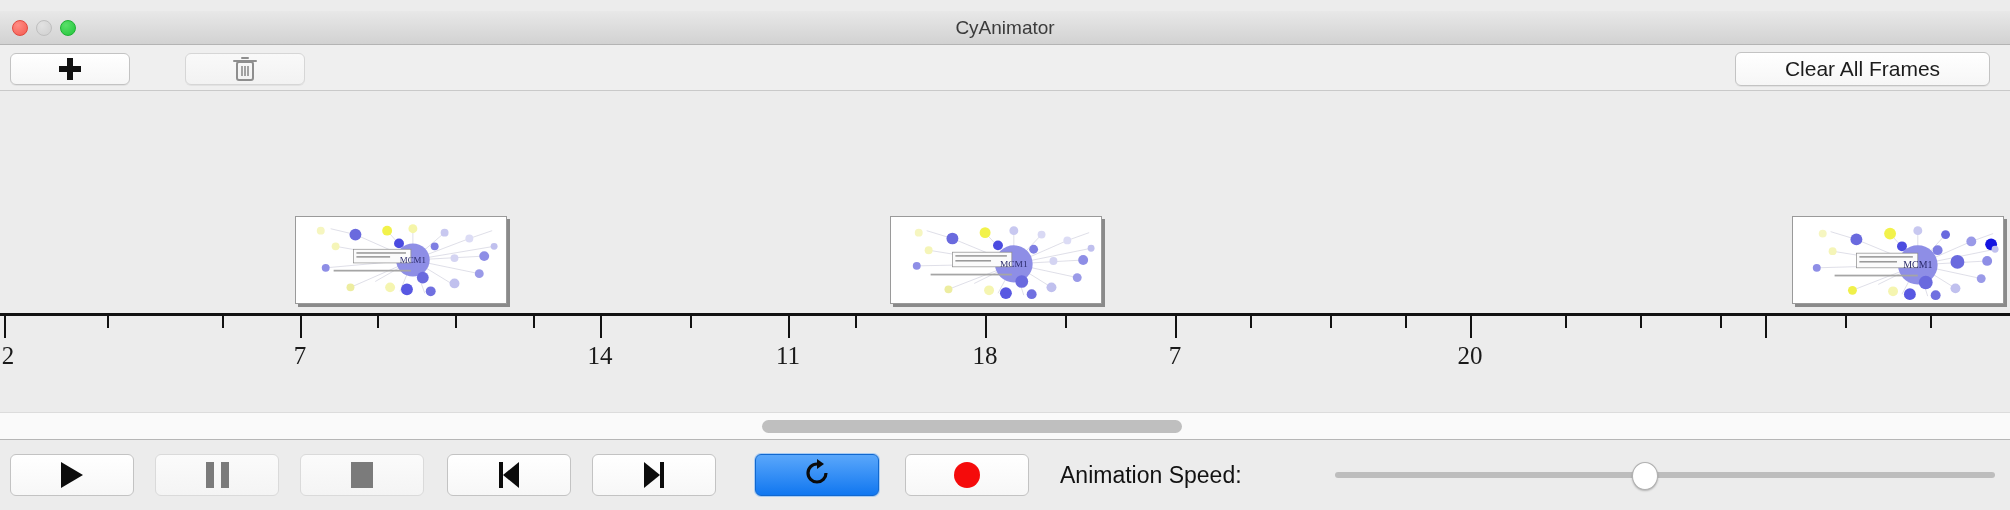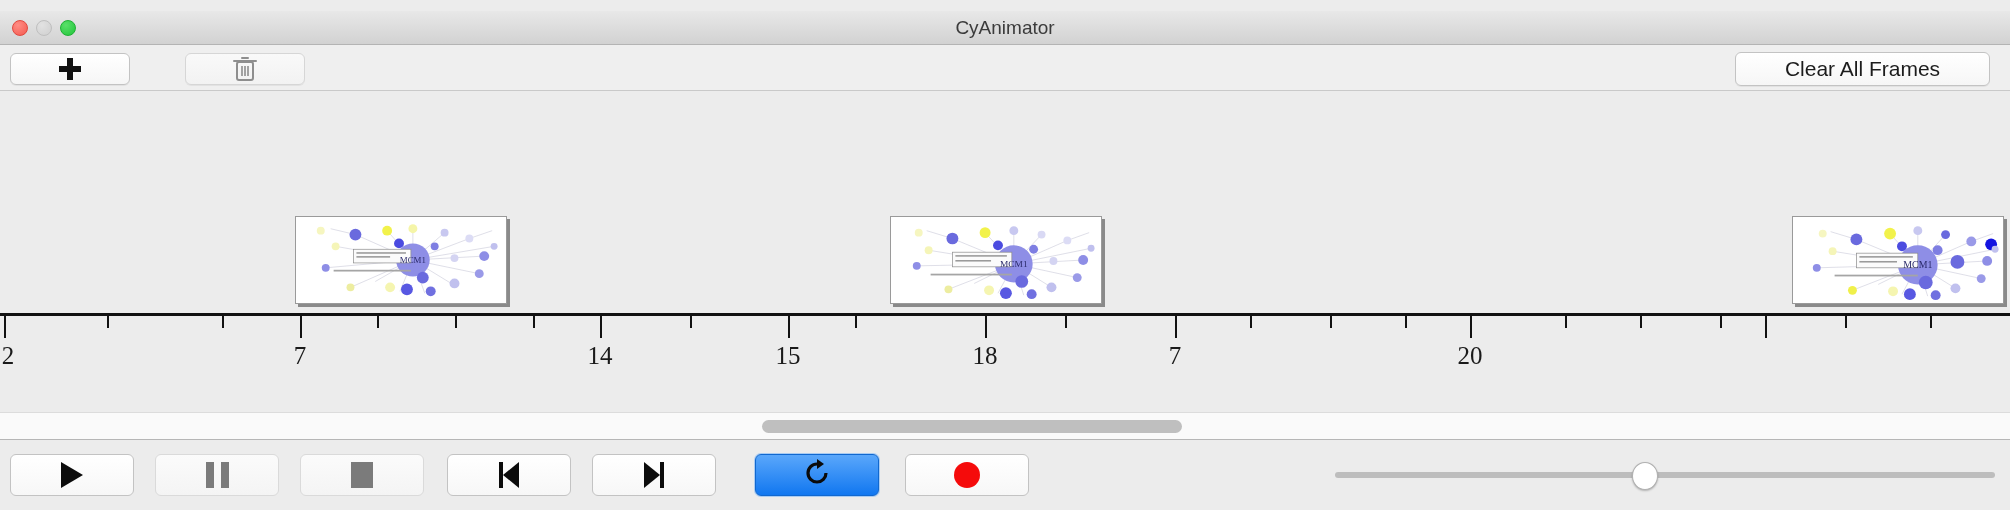--- a/index.html
+++ b/index.html
@@ -502,21 +502,21 @@
     <div class="tick minor" style="left:1405px;"></div>
     <div class="tick minor" style="left:1565px;"></div>
     <div class="tick minor" style="left:1640px;"></div>
     <div class="tick minor" style="left:1720px;"></div>
     <div class="tick minor" style="left:1845px;"></div>
     <div class="tick minor" style="left:1930px;"></div>
 
     <div class="tick-label" style="left:8px;">2</div>
     <div class="tick-label" style="left:300px;">7</div>
     <div class="tick-label" style="left:600px;">14</div>
-    <div class="tick-label" style="left:788px;">15</div>
+    <div class="tick-label" style="left:788px;">11</div>
     <div class="tick-label" style="left:985px;">18</div>
     <div class="tick-label" style="left:1175px;">7</div>
     <div class="tick-label" style="left:1470px;">20</div>
 
   </div>
 
   <div class="scroll-track">
     <div class="scroll-thumb"></div>
   </div>
 
@@ -557,20 +557,21 @@
           <path d="M24 15 A9 9 0 1 1 15 6" fill="none" stroke="#0b0b0b" stroke-width="3.2" stroke-linecap="butt"></path>
           <path d="M15 1 L15 11 L22 6 Z" fill="#0b0b0b"></path>
         </svg>
       </span>
     </div>
 
     <div class="cbtn" id="record-btn">
       <span class="g-record"></span>
     </div>
 
+    <div class="speed-label">Animation Speed:</div>
 
     <div class="slider">
       <div class="slider-track"></div>
       <div class="slider-thumb"></div>
     </div>
   </div>
 
 </div>
 
 </body></html>

